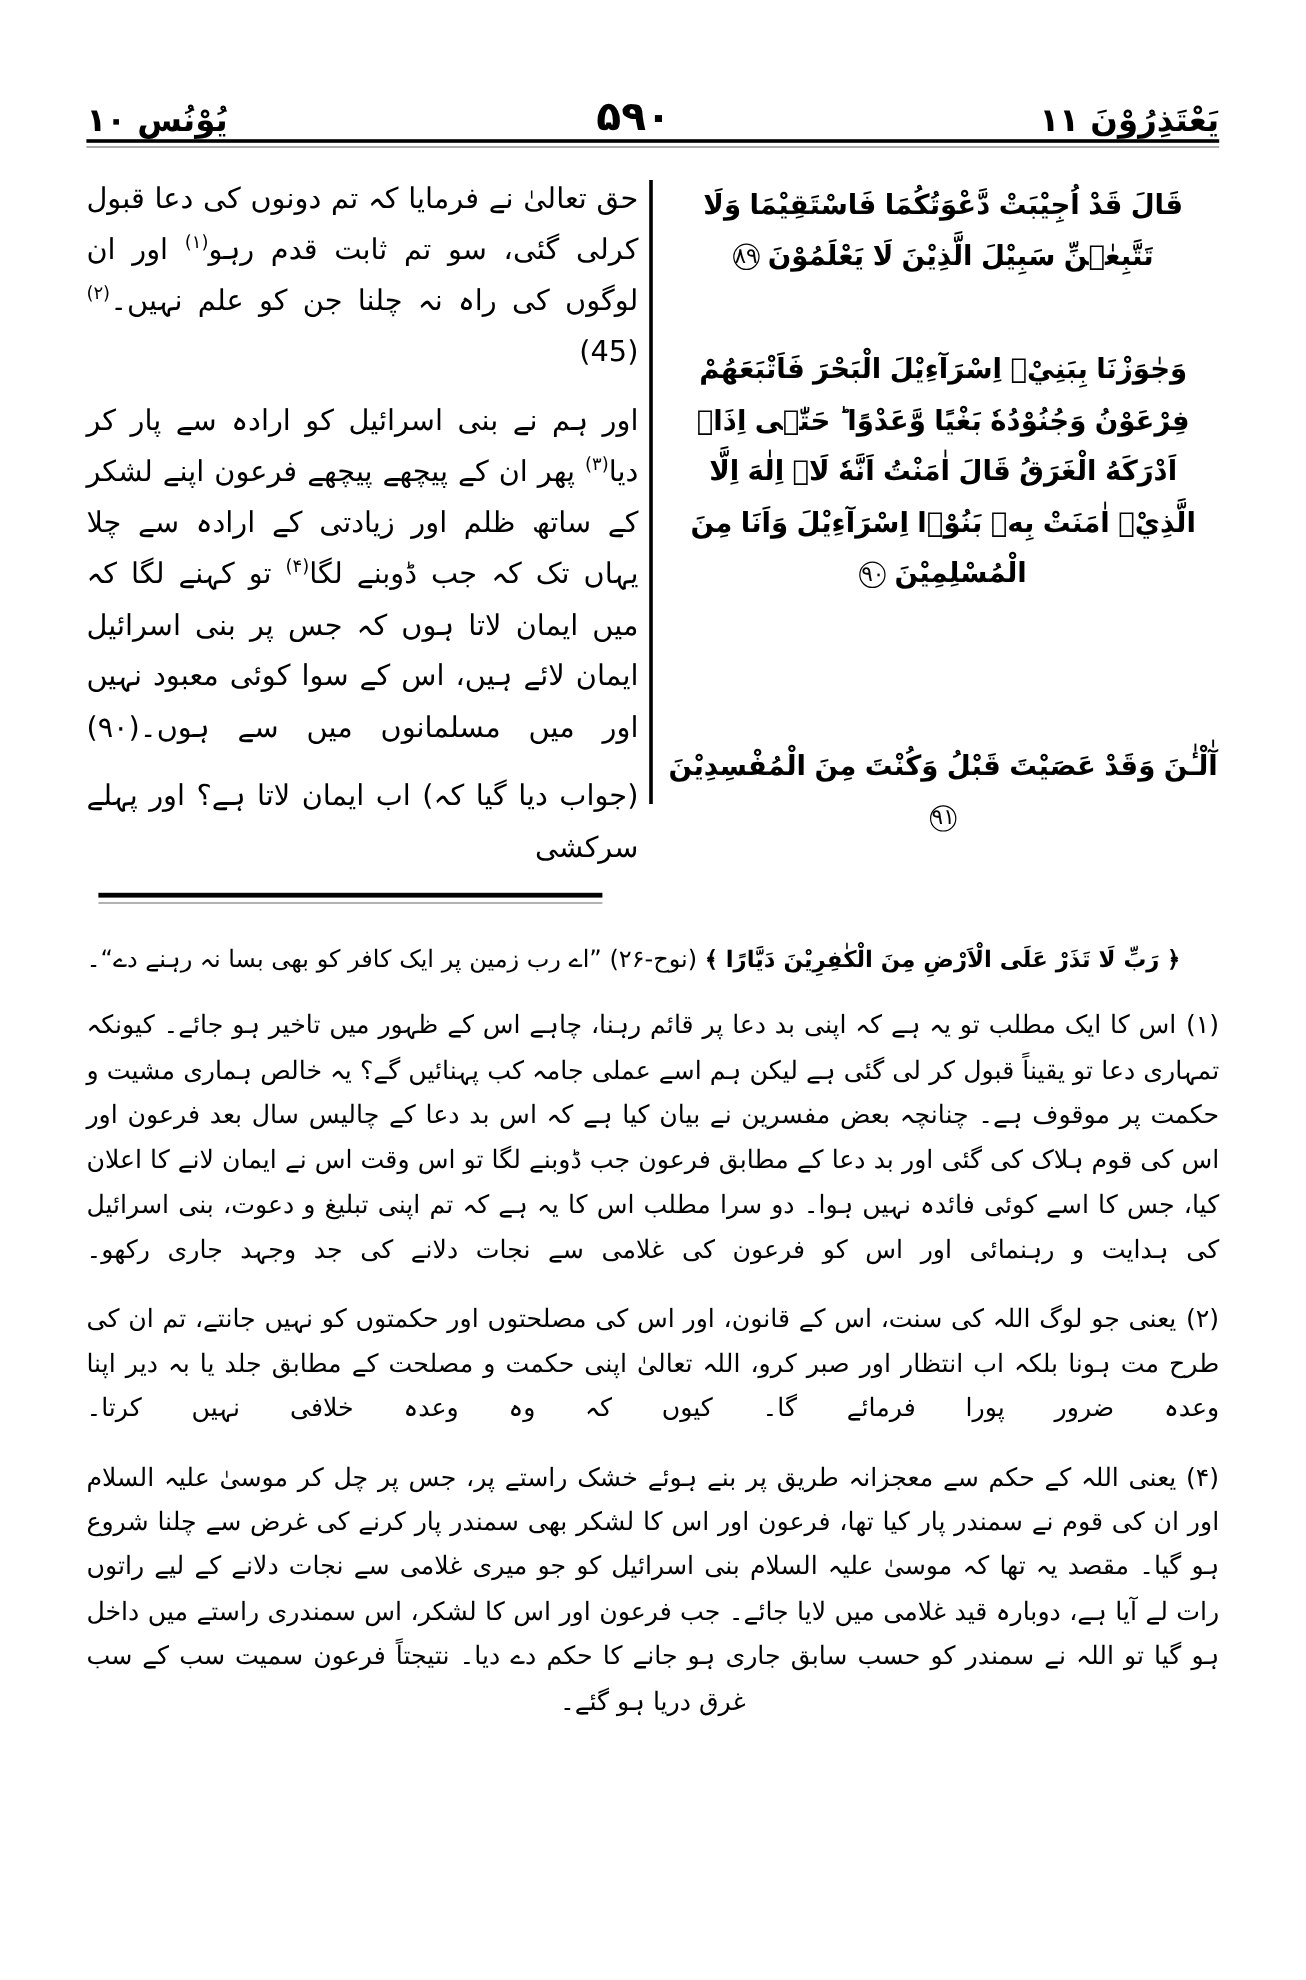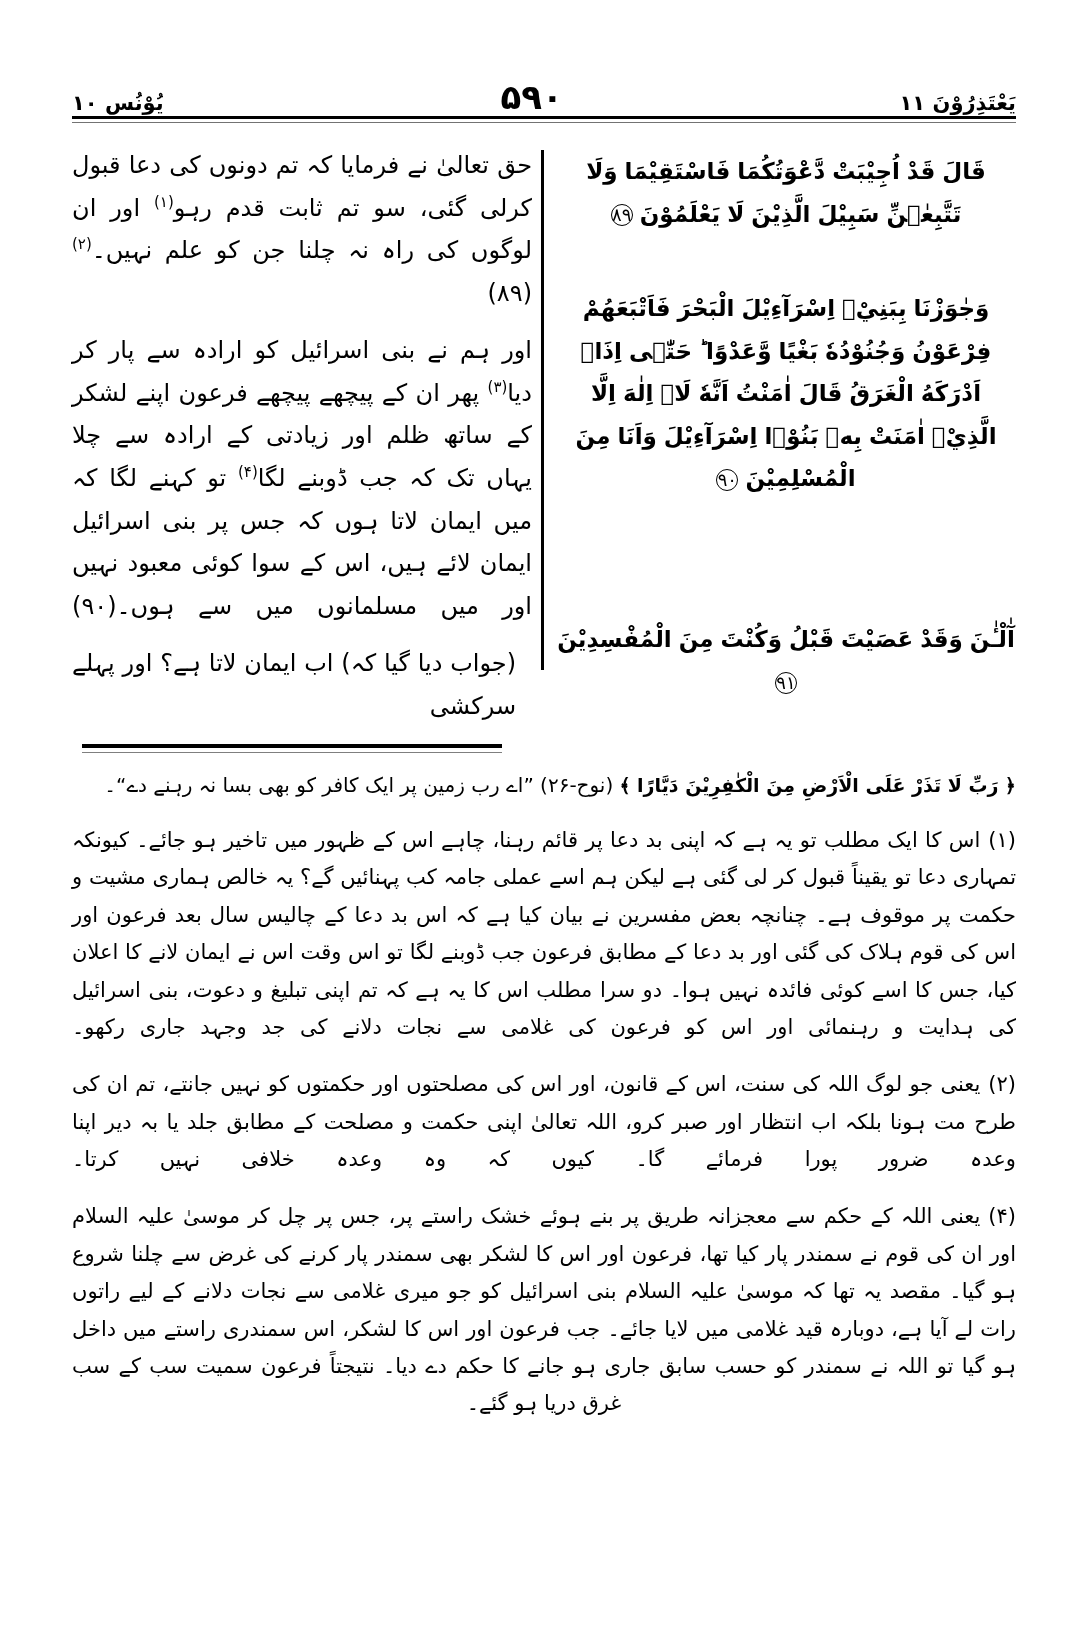--- a/index.html
+++ b/index.html
@@ -29,21 +29,21 @@
     left: 72px;
     top: 62px;
     width: 944px;
     height: 52px;
     display: flex;
     align-items: flex-end;
     justify-content: space-between;
     direction: rtl;
   }
   .header-side {
-    font-size: 21px;
+    font-size: 27px;
     line-height: 1;
     white-space: nowrap;
     font-family: "DejaVu Sans", sans-serif;
     font-weight: 600;
     letter-spacing: 0px;
   }
   .header-center {
     font-size: 34px;
     line-height: 1;
     font-weight: 600;
@@ -128,21 +128,21 @@
 
   .urdu-para {
     font-size: 24px;
     line-height: 1.78;
     text-align: justify;
     text-align-last: justify;
     letter-spacing: -0.3px;
   }
   .urdu-p1 { margin: 4px 0 0 0; }
   .urdu-p2 { margin: 14px 0 0 0; }
-  .urdu-p3 { margin: 14px 16px 0 0; text-align-last: right; }
+  .urdu-p3 { margin: 14px 0 0 0; text-align-last: right; }
   sup.fn {
     font-size: 15px;
     vertical-align: super;
     line-height: 0;
   }
 
   
   .foot-rule {
     position: absolute;
     left: 82px;
@@ -166,22 +166,22 @@
   .footnotes {
     position: absolute;
     left: 72px;
     top: 768px;
     width: 944px;
     direction: rtl;
   }
   .fn-hadith {
     font-size: 20px;
     line-height: 1.7;
-    text-align: right;
-    margin: 0 0 6px 0;
+    text-align: left;
+    margin: 14px 0 6px 0;
     letter-spacing: -0.3px;
   }
   .fn-hadith .ar {
     font-weight: 600;
     font-size: 19px;
   }
   .fn-item {
     font-size: 21px;
     line-height: 1.78;
     text-align: justify;
@@ -224,21 +224,21 @@
         <span>آٰلْـٰٔنَ وَقَدْ عَصَيْتَ قَبْلُ وَكُنْتَ مِنَ الْمُفْسِدِيْنَ</span>
         <span class="ayah-marker">۹۱</span>
       </div>
     </div>
 
     <div class="col-urdu">
 
       <p class="urdu-para urdu-p1">
         <span>حق تعالیٰ نے فرمایا کہ تم دونوں کی دعا قبول کرلی گئی، سو تم ثابت قدم رہو</span><sup class="fn">(۱)</sup>
         <span>اور ان لوگوں کی راہ نہ چلنا جن کو علم نہیں۔</span><sup class="fn">(۲)</sup>
-        <span>(۸۹)</span>
+        <span>(45)</span>
       </p>
 
       <p class="urdu-para urdu-p2">
         <span>اور ہم نے بنی اسرائیل کو ارادہ سے پار کر دیا</span><sup class="fn">(۳)</sup>
         <span>پھر ان کے پیچھے پیچھے فرعون اپنے لشکر کے ساتھ ظلم اور زیادتی کے ارادہ سے چلا یہاں تک کہ جب ڈوبنے لگا</span><sup class="fn">(۴)</sup>
         <span>تو کہنے لگا کہ میں ایمان لاتا ہوں کہ جس پر بنی اسرائیل ایمان لائے ہیں، اس کے سوا کوئی معبود نہیں اور میں مسلمانوں میں سے ہوں۔</span><span>(۹۰)</span>
       </p>
 
       <p class="urdu-para urdu-p3">
         <span>(جواب دیا گیا کہ) اب ایمان لاتا ہے؟ اور پہلے سرکشی</span>

